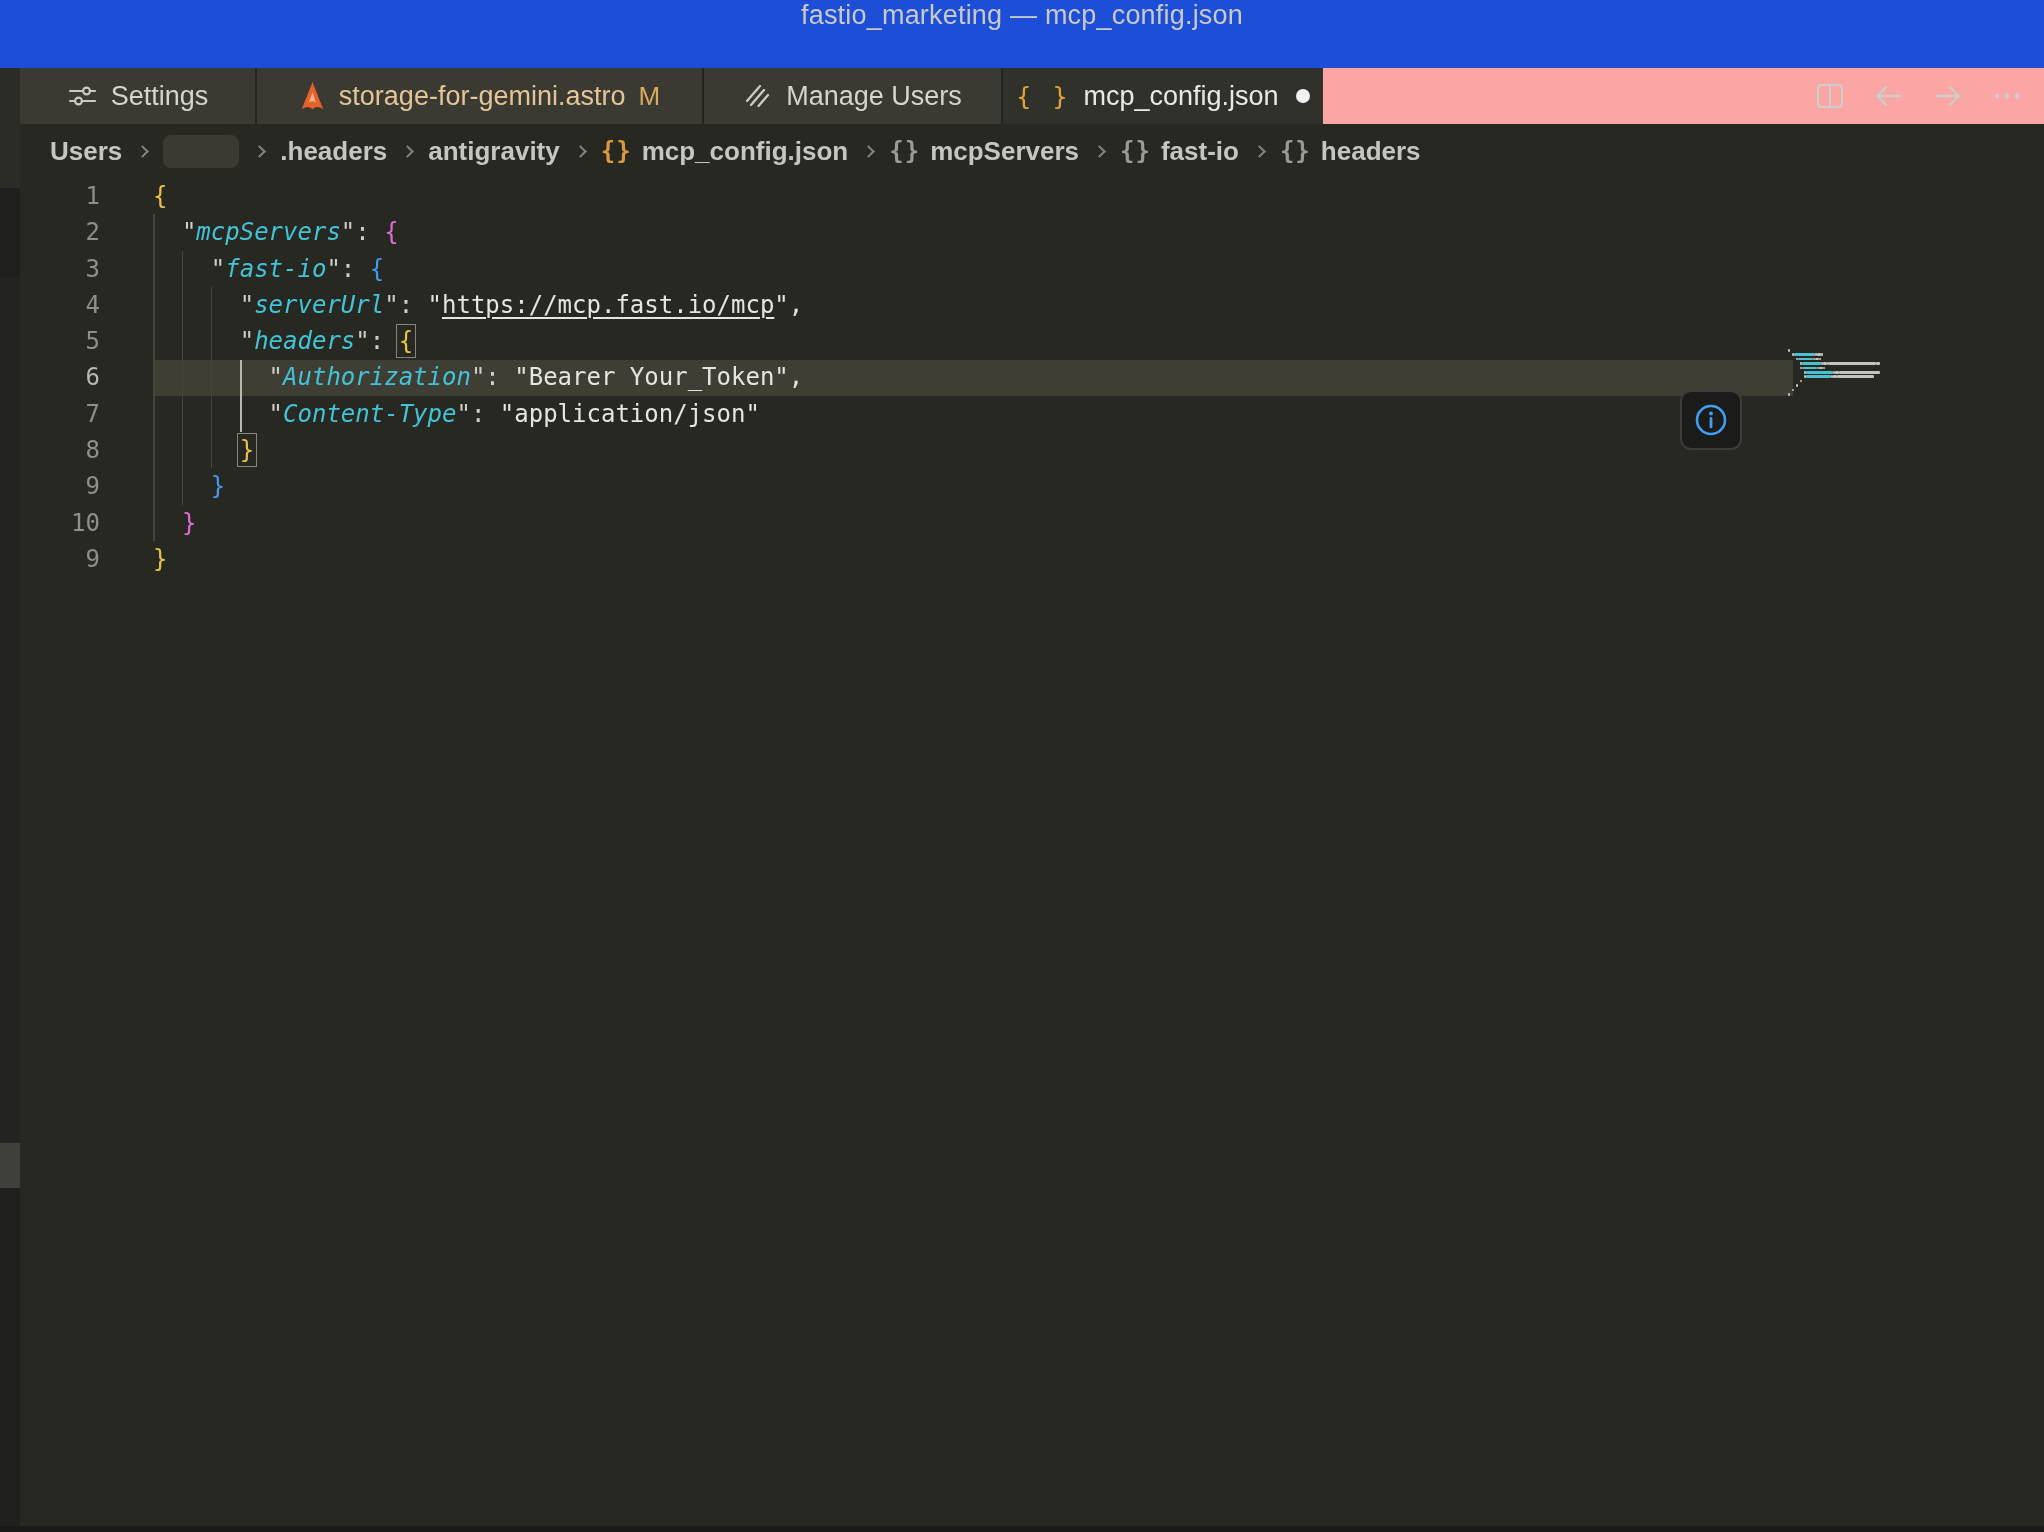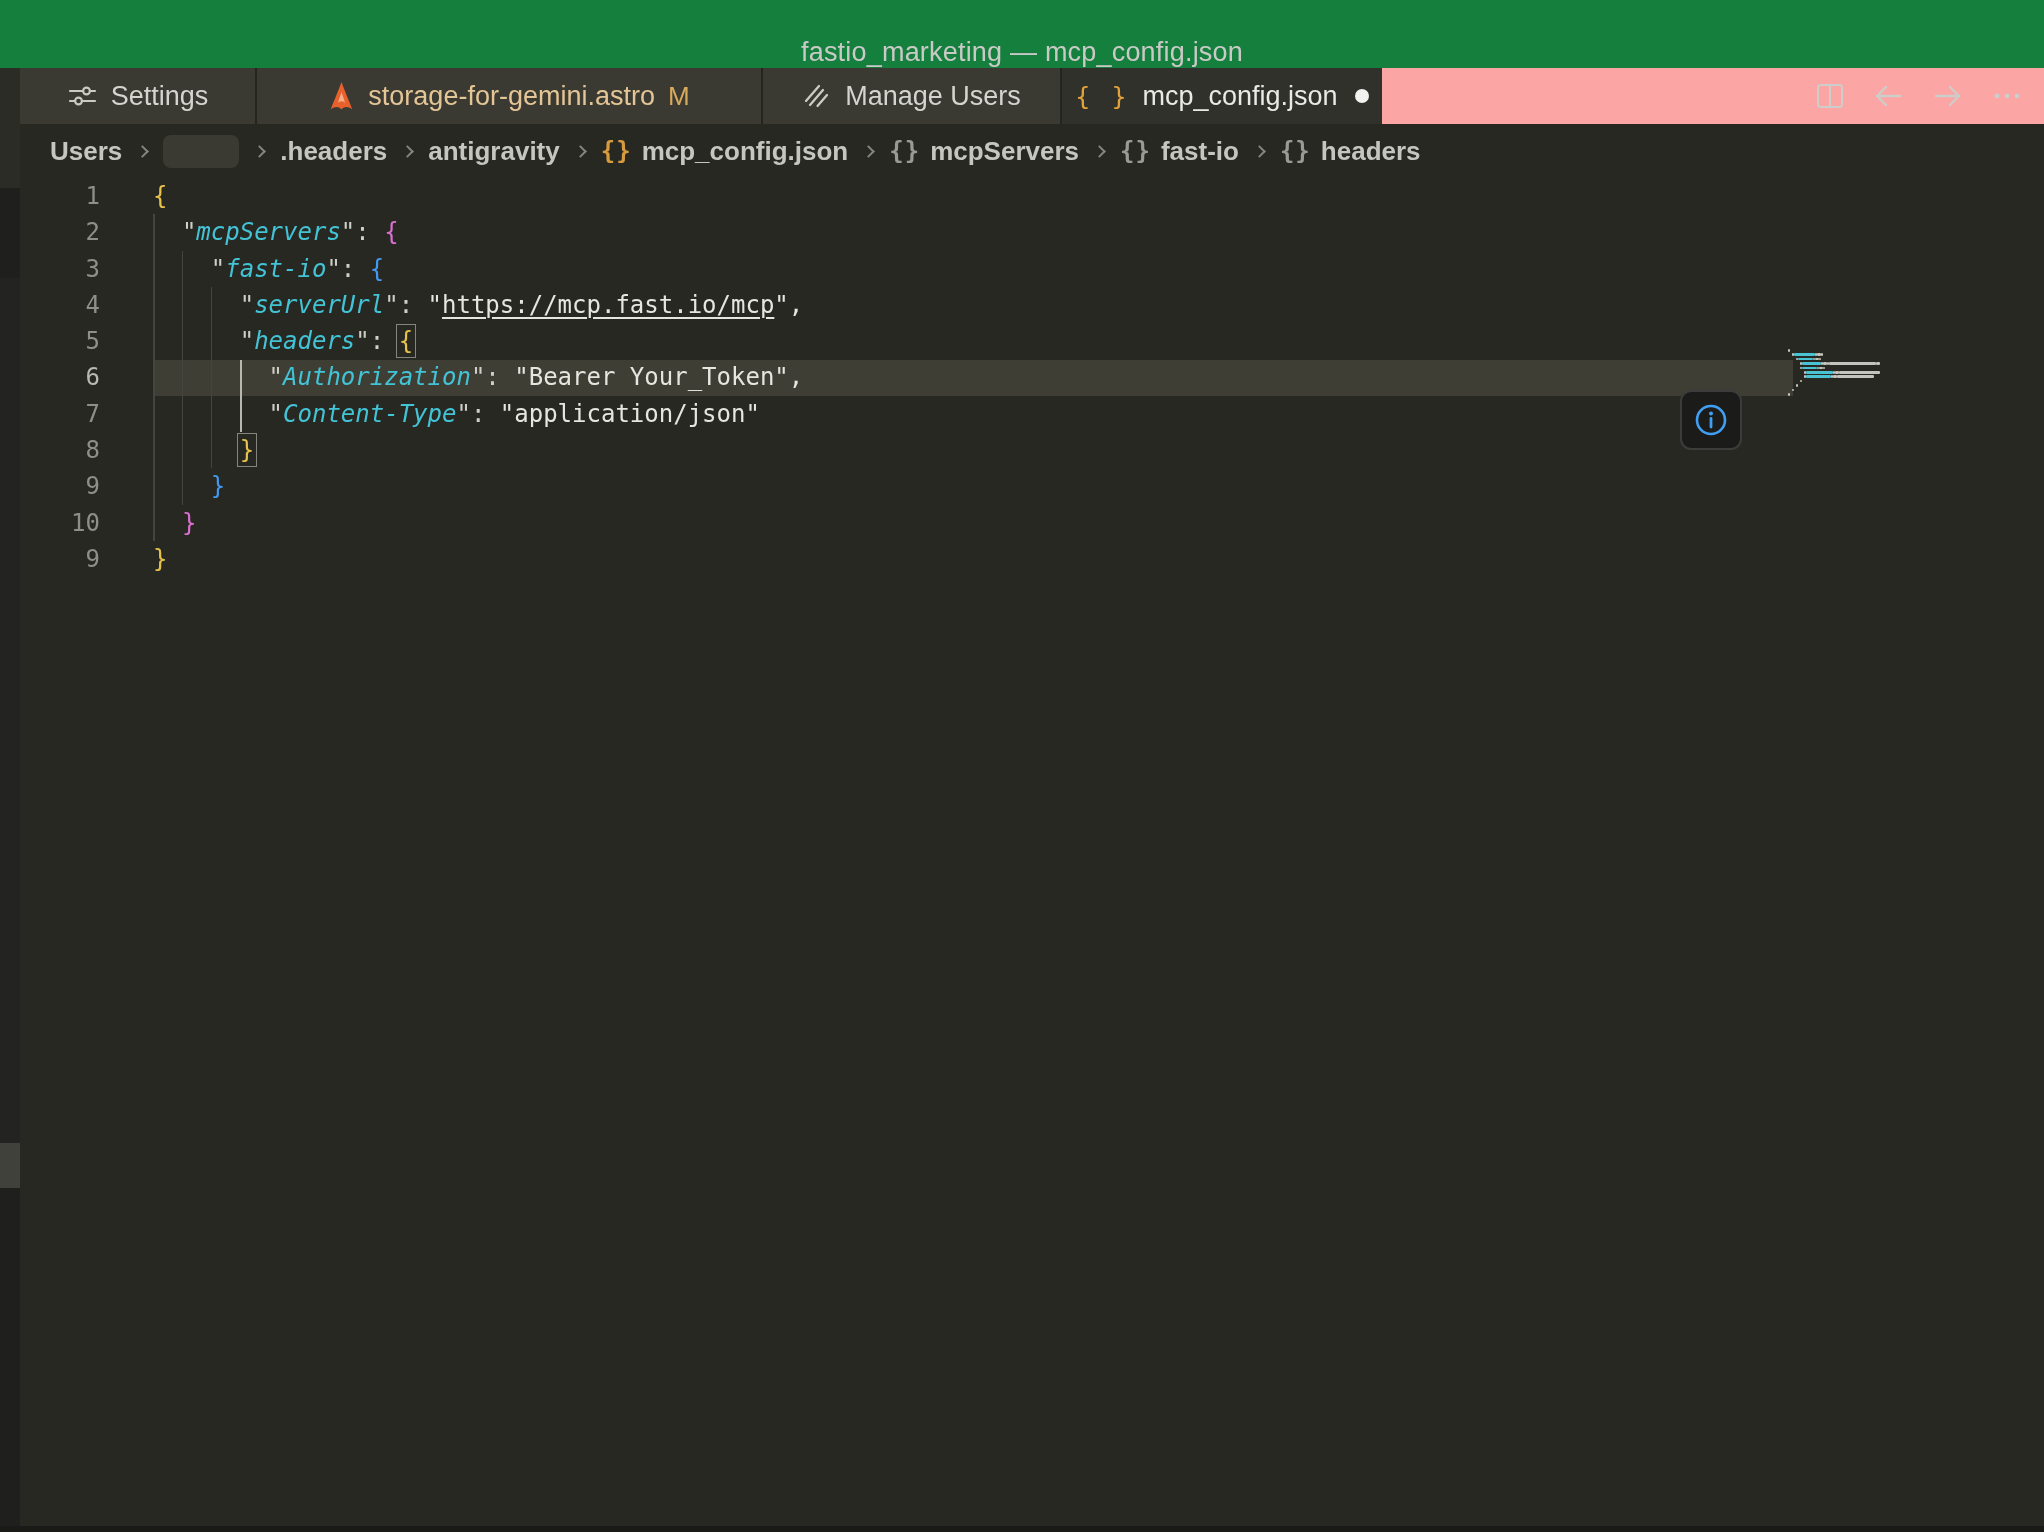--- a/index.html
+++ b/index.html
@@ -6,21 +6,21 @@
   html,body { background:#161614; }
   #app {
     position:relative; width:2044px; height:1532px;
     background:#282822; overflow:hidden;
     font-family:"Liberation Sans", sans-serif;
     -webkit-font-smoothing:antialiased;
   }
   
   .titlebar {
     position:absolute; left:0; top:0; width:2044px; height:68px;
-    background:#15803d; display:flex; align-items:flex-end; justify-content:center;
+    background:#1d4ed8; display:flex; align-items:flex-start; justify-content:center;
   }
   .titlebar .title { color:#c9c9c6; font-size:27px; letter-spacing:.2px; }
 
   
   .left-strip { position:absolute; left:0; top:68px; width:20px; height:1464px; background:#232321; }
   .left-strip .seg1 { position:absolute; left:0; top:0;    width:20px; height:120px; background:#2c2c27; }
   .left-strip .seg2 { position:absolute; left:0; top:120px; width:20px; height:90px;  background:#1f1f1d; }
   .left-strip .seg3 { position:absolute; left:0; top:210px; width:20px; height:865px; background:#232322; }
   .left-strip .thumb{ position:absolute; left:0; top:1075px;width:20px; height:45px;  background:#41413c; }
   .left-strip .seg4 { position:absolute; left:0; top:1120px;width:20px; height:344px; background:#1f1f1e; }
@@ -32,21 +32,21 @@
   }
   .tab {
     display:flex; align-items:center; justify-content:center; gap:13px;
     background:#3a3a33; color:#d4d4d0; font-size:27px; cursor:default;
     border-right:2px solid #242420; flex:none;
   }
   .tab.active { background:#31312b; border-right:none; color:#e9e9e5; }
   .tab .badge { color:#d9a95c; font-size:26px; }
   .tab .fname-mod { color:#e4c596; }
   .tab .dirty-dot { width:14px; height:14px; border-radius:50%; background:#f2f2f0; margin-left:4px; }
-  .tab-w0 { width:237px; } .tab-w1 { width:506px; } .tab-w2 { width:299px; } .tab-w3 { width:320px; }
+  .tab-w0 { width:237px; } .tab-w1 { width:447px; } .tab-w2 { width:299px; } .tab-w3 { width:320px; }
   .json-braces { font-family:"DejaVu Sans Mono", monospace; color:#e2a23b; font-size:25px; letter-spacing:3px; }
 
   .tab-actions {
     position:absolute; right:22px; top:0; height:56px;
     display:flex; align-items:center; gap:28px;
   }
   .icon-btn { display:flex; align-items:center; justify-content:center; cursor:pointer; }
 
   
   .breadcrumbs {

